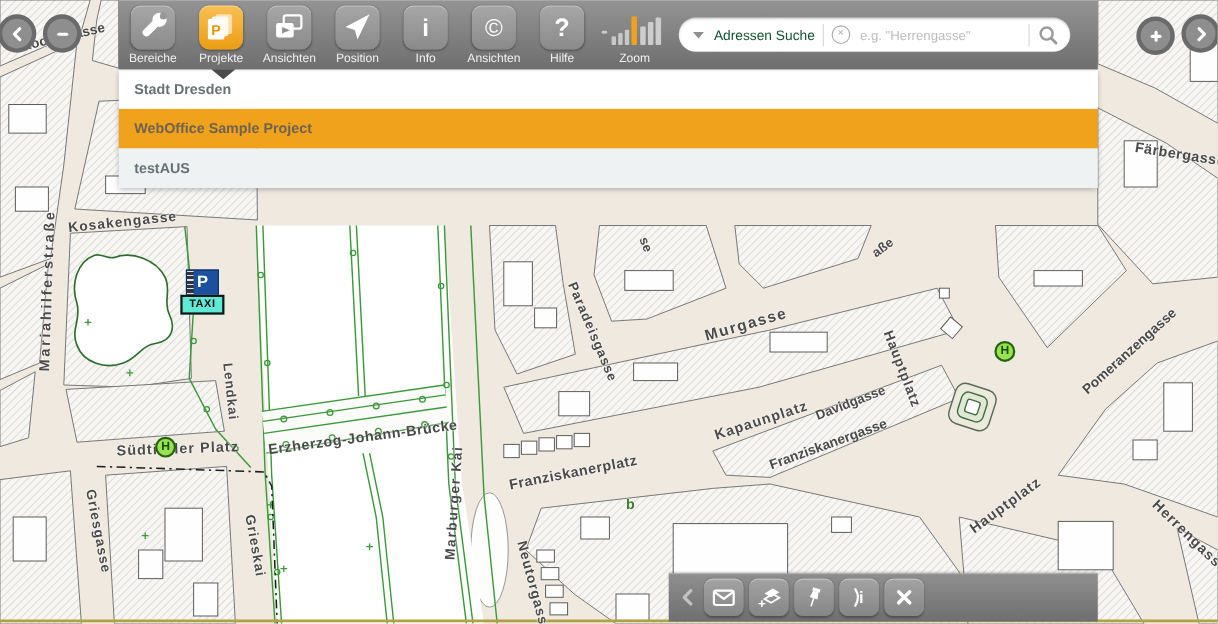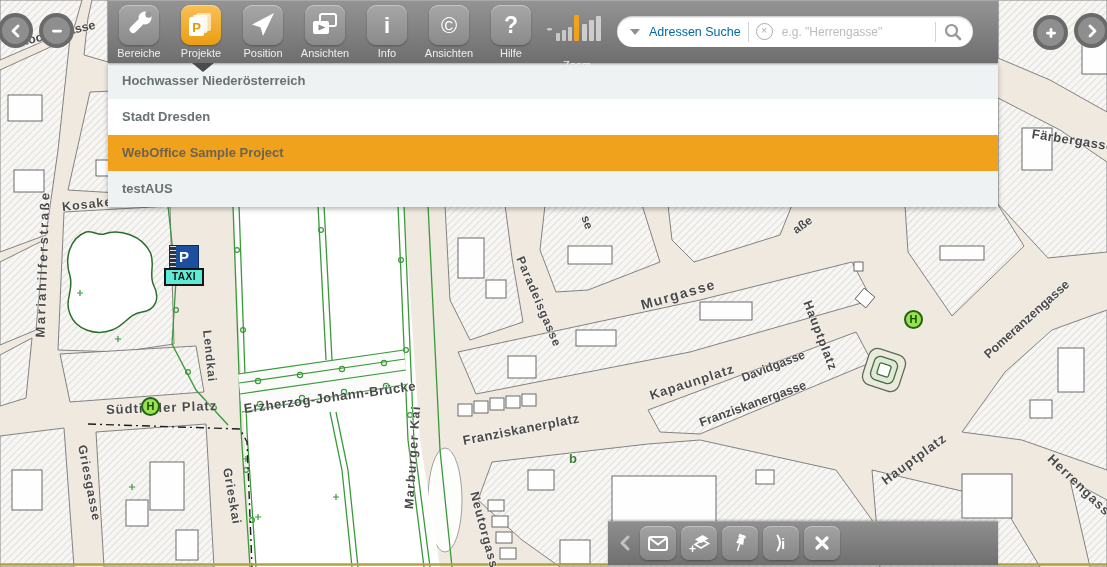--- a/index.html
+++ b/index.html
@@ -25,29 +25,29 @@
   
   #main-toolbar{position:absolute;left:108px;top:0;width:890px;height:63px;z-index:20;
     background:linear-gradient(#949494,#6e6e6e);box-shadow:inset 0 1px 0 rgba(255,255,255,.2),0 1px 2px rgba(0,0,0,.35);
     display:flex;align-items:flex-start;}
   .tool{width:62px;display:flex;flex-direction:column;align-items:center;cursor:pointer;}
   .tool-btn{width:40px;height:40px;margin-top:5px;border-radius:9px;
     background:linear-gradient(#a7a7a7,#8a8a8a);box-shadow:inset 0 1px 0 rgba(255,255,255,.35),0 1px 2px rgba(0,0,0,.3);
     display:flex;align-items:center;justify-content:center;}
   .tool-btn.active{background:linear-gradient(#f8c056,#eb9d12);}
   .tool-label{font-size:11px;color:#efefef;margin-top:2px;}
-  .tool.zoomtool{width:70px;gap:12px;}
+  .tool.zoomtool{width:70px;}
   .zoombars{margin-top:5px;height:40px;display:flex;align-items:center;}
 
   
   #search-box{position:absolute;left:509px;top:16px;width:356px;height:31px;background:#fff;border-radius:16px;
     box-shadow:inset 0 1px 2px rgba(0,0,0,.25);display:flex;align-items:center;z-index:21;}
   .caret-down{width:0;height:0;border-left:5px solid transparent;border-right:5px solid transparent;
     border-top:6px solid #8f8f8f;margin-left:13px;}
-  .search-cat{font-size:12.5px;color:#0369a1;margin-left:9px;white-space:nowrap;}
+  .search-cat{font-size:12.5px;color:#14532d;margin-left:9px;white-space:nowrap;}
   .vdiv{width:1px;height:20px;background:#d5d5d5;margin:0 7px;}
   .clear-btn{width:15px;height:15px;border-radius:50%;border:1.5px solid #ababab;color:#ababab;
     font-size:10px;line-height:14px;text-align:center;flex:none;cursor:pointer;}
   #search-input{flex:1;border:none;outline:none;font-size:12px;color:#555;margin-left:7px;min-width:40px;background:transparent;}
   #search-input::placeholder{color:#bcbcbc;}
   .mag-btn{margin-right:10px;cursor:pointer;display:flex;}
 
   
   #projects-menu{position:absolute;left:108px;top:63px;width:890px;z-index:19;box-shadow:0 2px 5px rgba(0,0,0,.3);}
   .menu-notch{position:absolute;left:84px;top:0;width:0;height:0;border-left:11px solid transparent;
@@ -278,35 +278,35 @@
           <rect x="8" y="12" width="15" height="19" rx="2" fill="#fff"></rect>
           <text x="15.5" y="27" font-size="13" font-weight="bold" fill="#e79700" text-anchor="middle">P</text>
         </svg>
       </div>
       <span class="tool-label">Projekte</span>
     </div>
 
     <div class="tool">
       <div class="tool-btn">
         <svg width="40" height="40" viewBox="0 0 40 40">
-          <path d="M31 8 L9 19.5 l8.5 2.8 L20 31 z" fill="#fff"></path>
-        </svg>
-      </div>
-      <span class="tool-label">Position</span>
-    </div>
-
-    <div class="tool">
-      <div class="tool-btn">
-        <svg width="40" height="40" viewBox="0 0 40 40">
           <rect x="15" y="9" width="16" height="12" rx="2" fill="none" stroke="#fff" stroke-width="2"></rect>
           <rect x="8" y="16" width="16" height="13" rx="2" fill="#fff"></rect>
           <path d="M13.5 19.5 l7 3 -7 3 z" fill="#8f8f8f"></path>
         </svg>
       </div>
       <span class="tool-label">Ansichten</span>
+    </div>
+
+    <div class="tool">
+      <div class="tool-btn">
+        <svg width="40" height="40" viewBox="0 0 40 40">
+          <path d="M31 8 L9 19.5 l8.5 2.8 L20 31 z" fill="#fff"></path>
+        </svg>
+      </div>
+      <span class="tool-label">Position</span>
     </div>
 
     <div class="tool">
       <div class="tool-btn">
         <svg width="40" height="40" viewBox="0 0 40 40">
           <text x="20" y="28" font-family="DejaVu Serif,serif" font-size="22" font-weight="bold" fill="#fff" text-anchor="middle">i</text>
         </svg>
       </div>
       <span class="tool-label">Info</span>
     </div>
@@ -357,21 +357,20 @@
           <circle cx="8.5" cy="8.5" r="5.5" fill="none" stroke="#9a9a9a" stroke-width="2.2"></circle>
           <line x1="12.7" y1="12.7" x2="17" y2="17" stroke="#9a9a9a" stroke-width="2.6" stroke-linecap="round"></line>
         </svg>
       </span>
     </div>
   </div>
 
   <div class="menu-notch" style="left:192px;top:63px;position:absolute;z-index:22;"></div>
 
   <div id="projects-menu">
-    <div class="menu-row">Hochwasser Niederösterreich</div>
     <div class="menu-row alt">Stadt Dresden</div>
     <div class="menu-row selected">WebOffice Sample Project</div>
     <div class="menu-row">testAUS</div>
   </div>
 
   <div id="map-tools-toolbar">
     <span class="collapse-ch">
       <svg width="14" height="18" viewBox="0 0 14 18">
         <path d="M10 3 L4 9 l6 6" fill="none" stroke="#c2c2c2" stroke-width="3" stroke-linecap="round" stroke-linejoin="round"></path>
       </svg>

